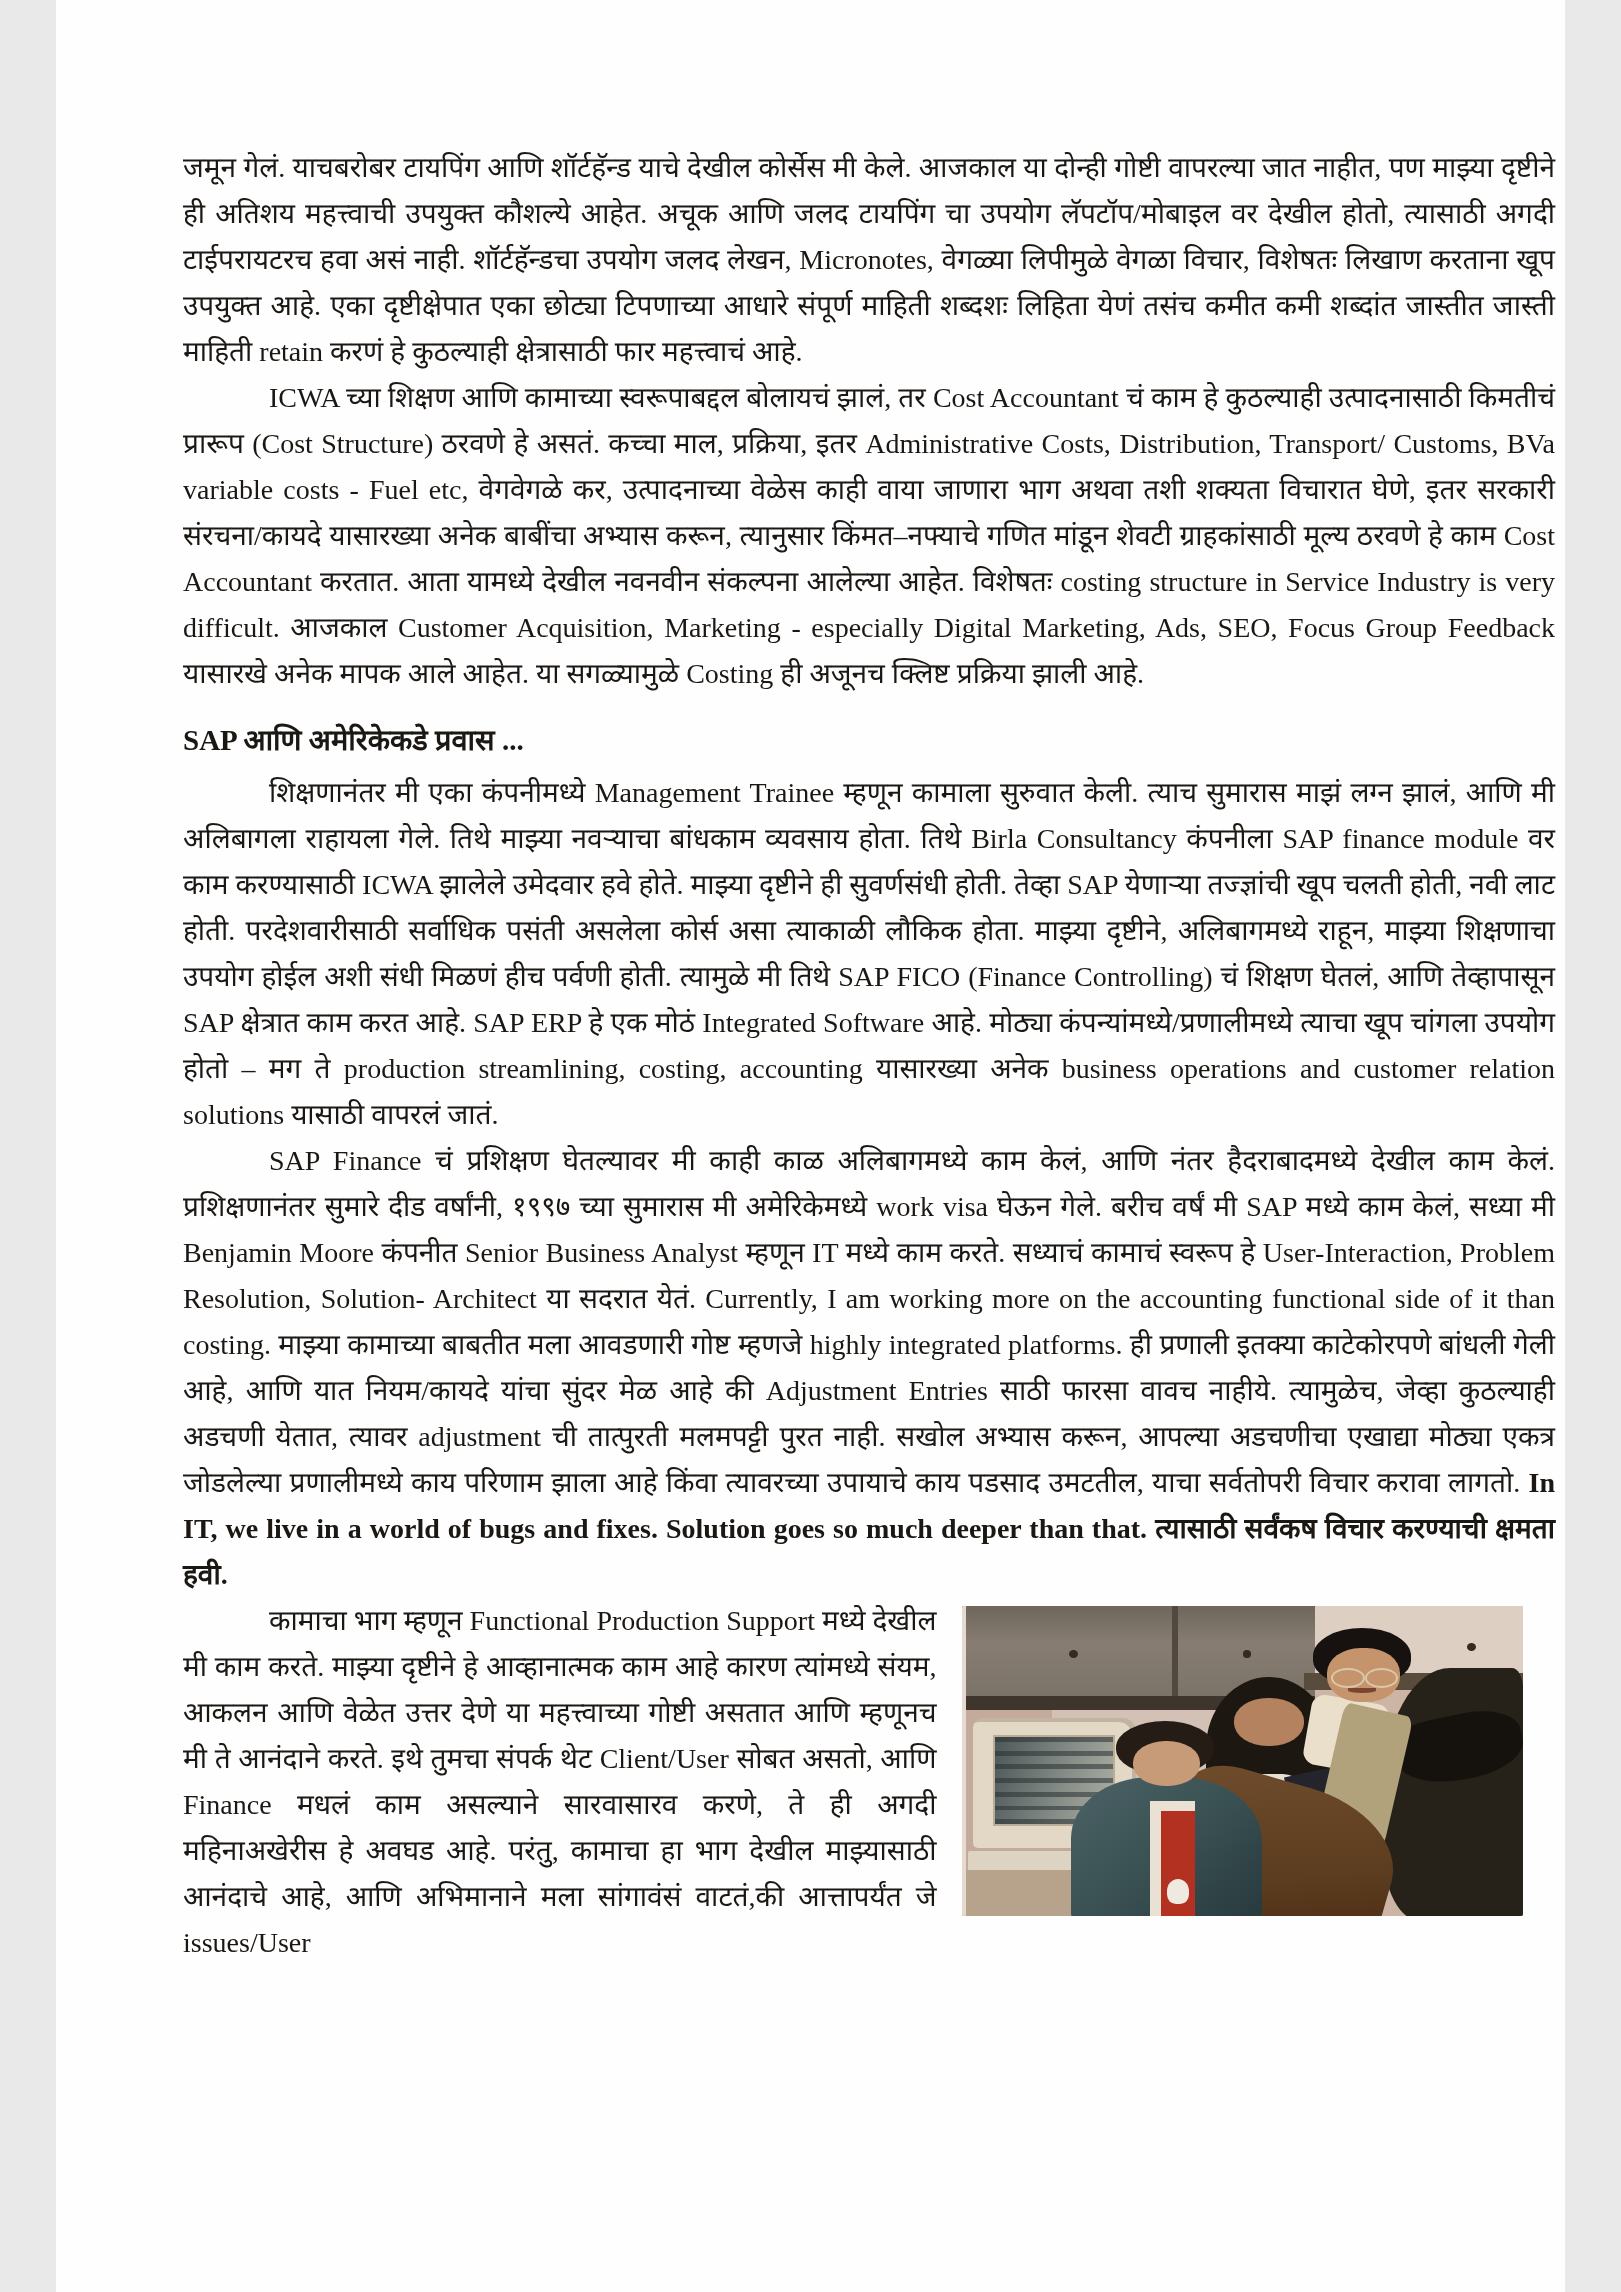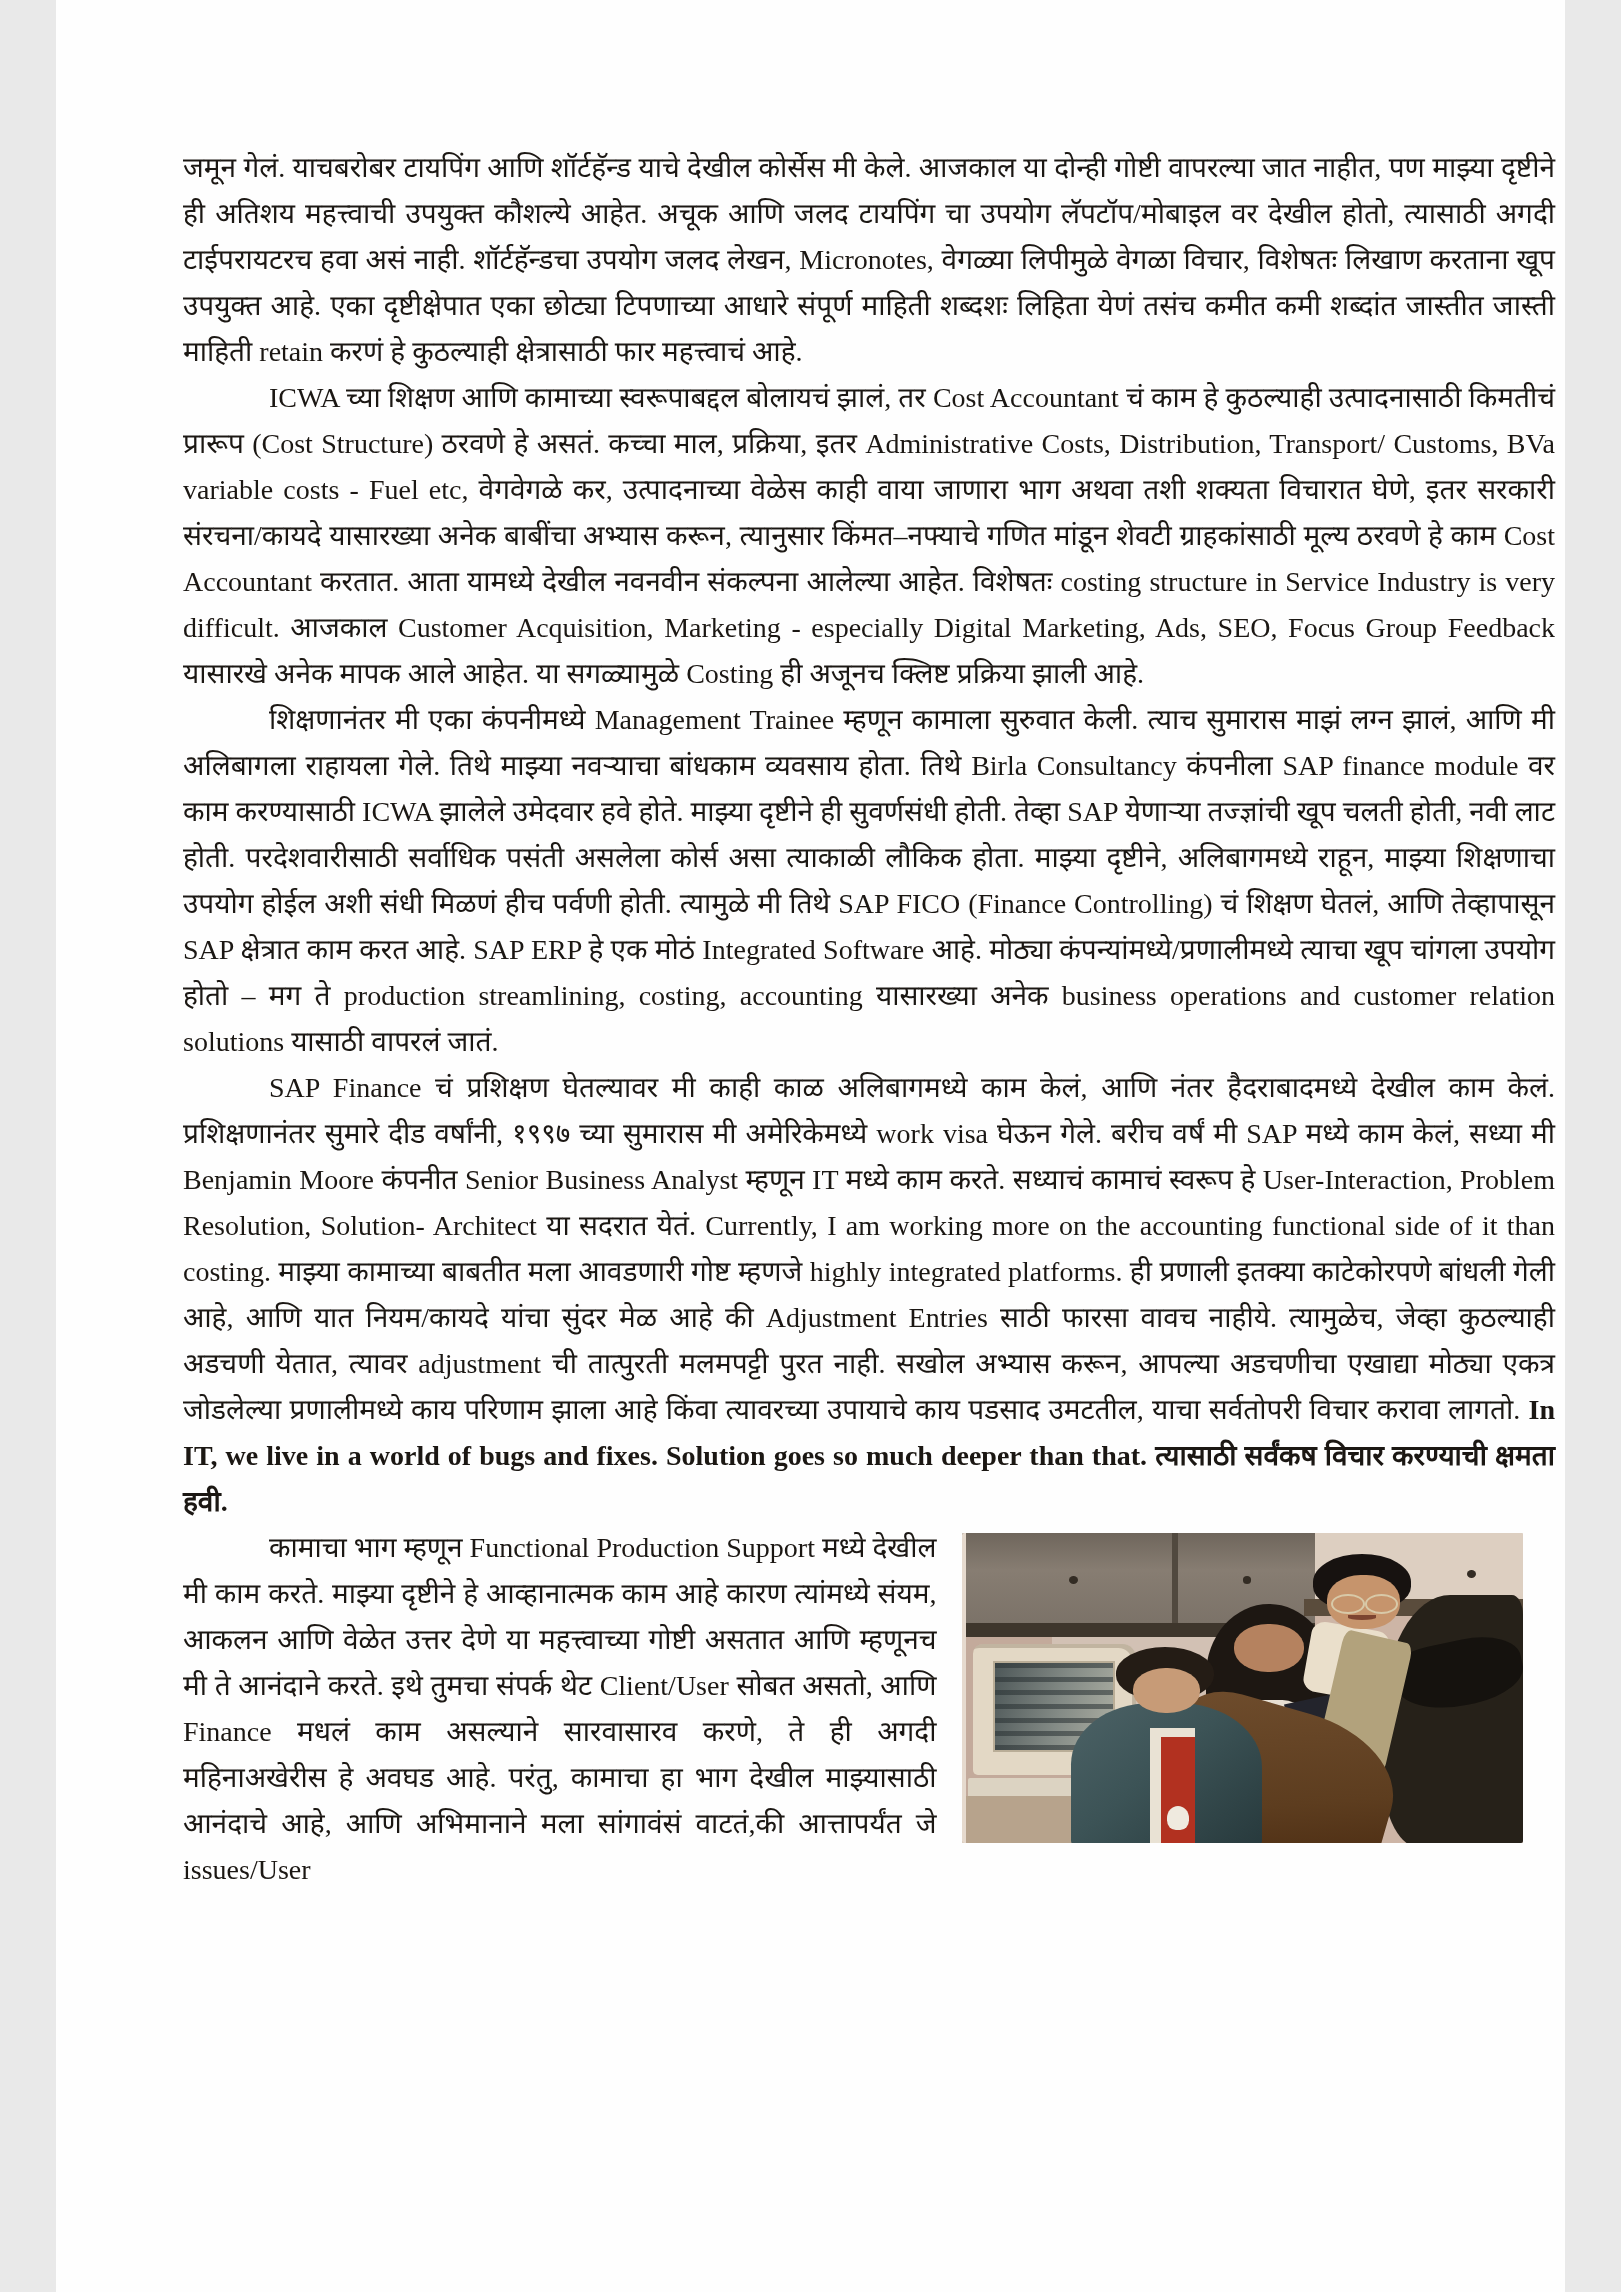--- a/index.html
+++ b/index.html
@@ -88,20 +88,21 @@
 </head>
 <body>
 
 <div class="page">
   <div class="content">
 
     <p class="para">जमून गेलं. याचबरोबर टायपिंग आणि शॉर्टहॅन्ड याचे देखील कोर्सेस मी केले. आजकाल या दोन्ही गोष्टी वापरल्या जात नाहीत, पण माझ्या दृष्टीने ही अतिशय महत्त्वाची उपयुक्त कौशल्ये आहेत. अचूक आणि जलद टायपिंग चा उपयोग लॅपटॉप/मोबाइल वर देखील होतो, त्यासाठी अगदी टाईपरायटरच हवा असं नाही. शॉर्टहॅन्डचा उपयोग जलद लेखन, Micronotes, वेगळ्या लिपीमुळे वेगळा विचार, विशेषतः लिखाण करताना खूप उपयुक्त आहे. एका दृष्टीक्षेपात एका छोट्या टिपणाच्या आधारे संपूर्ण माहिती शब्दशः लिहिता येणं तसंच कमीत कमी शब्दांत जास्तीत जास्ती माहिती retain करणं हे कुठल्याही क्षेत्रासाठी फार महत्त्वाचं आहे.</p>
 
     <p class="para indent">ICWA च्या शिक्षण आणि कामाच्या स्वरूपाबद्दल बोलायचं झालं, तर Cost Accountant चं काम हे कुठल्याही उत्पादनासाठी किमतीचं प्रारूप (Cost Structure) ठरवणे हे असतं. कच्चा माल, प्रक्रिया, इतर Administrative Costs, Distribution, Transport/ Customs, BVa variable costs - Fuel etc, वेगवेगळे कर, उत्पादनाच्या वेळेस काही वाया जाणारा भाग अथवा तशी शक्यता विचारात घेणे, इतर सरकारी संरचना/कायदे यासारख्या अनेक बाबींचा अभ्यास करून, त्यानुसार किंमत–नफ्याचे गणित मांडून शेवटी ग्राहकांसाठी मूल्य ठरवणे हे काम Cost Accountant करतात. आता यामध्ये देखील नवनवीन संकल्पना आलेल्या आहेत. विशेषतः costing structure in Service Industry is very difficult. आजकाल Customer Acquisition, Marketing - especially Digital Marketing, Ads, SEO, Focus Group Feedback यासारखे अनेक मापक आले आहेत. या सगळ्यामुळे Costing ही अजूनच क्लिष्ट प्रक्रिया झाली आहे.</p>
 
+    <h2 class="heading">SAP आणि अमेरिकेकडे प्रवास ...</h2>
 
     <p class="para indent">शिक्षणानंतर मी एका कंपनीमध्ये Management Trainee म्हणून कामाला सुरुवात केली. त्याच सुमारास माझं लग्न झालं, आणि मी अलिबागला राहायला गेले. तिथे माझ्या नवऱ्याचा बांधकाम व्यवसाय होता. तिथे Birla Consultancy कंपनीला SAP finance module वर काम करण्यासाठी ICWA झालेले उमेदवार हवे होते. माझ्या दृष्टीने ही सुवर्णसंधी होती. तेव्हा SAP येणाऱ्या तज्ज्ञांची खूप चलती होती, नवी लाट होती. परदेशवारीसाठी सर्वाधिक पसंती असलेला कोर्स असा त्याकाळी लौकिक होता. माझ्या दृष्टीने, अलिबागमध्ये राहून, माझ्या शिक्षणाचा उपयोग होईल अशी संधी मिळणं हीच पर्वणी होती. त्यामुळे मी तिथे SAP FICO (Finance Controlling) चं शिक्षण घेतलं, आणि तेव्हापासून SAP क्षेत्रात काम करत आहे. SAP ERP हे एक मोठं Integrated Software आहे. मोठ्या कंपन्यांमध्ये/प्रणालीमध्ये त्याचा खूप चांगला उपयोग होतो – मग ते production streamlining, costing, accounting यासारख्या अनेक business operations and customer relation solutions यासाठी वापरलं जातं.</p>
 
     <p class="para indent">
       <span>SAP Finance चं प्रशिक्षण घेतल्यावर मी काही काळ अलिबागमध्ये काम केलं, आणि नंतर हैदराबादमध्ये देखील काम केलं. प्रशिक्षणानंतर सुमारे दीड वर्षांनी, १९९७ च्या सुमारास मी अमेरिकेमध्ये work visa घेऊन गेले. बरीच वर्षं मी SAP मध्ये काम केलं, सध्या मी Benjamin Moore कंपनीत Senior Business Analyst म्हणून IT मध्ये काम करते. सध्याचं कामाचं स्वरूप हे User-Interaction, Problem Resolution, Solution- Architect या सदरात येतं. Currently, I am working more on the accounting functional side of it than costing. माझ्या कामाच्या बाबतीत मला आवडणारी गोष्ट म्हणजे highly integrated platforms. ही प्रणाली इतक्या काटेकोरपणे बांधली गेली आहे, आणि यात नियम/कायदे यांचा सुंदर मेळ आहे की Adjustment Entries साठी फारसा वावच नाहीये. त्यामुळेच, जेव्हा कुठल्याही अडचणी येतात, त्यावर adjustment ची तात्पुरती मलमपट्टी पुरत नाही. सखोल अभ्यास करून, आपल्या अडचणीचा एखाद्या मोठ्या एकत्र जोडलेल्या प्रणालीमध्ये काय परिणाम झाला आहे किंवा त्यावरच्या उपायाचे काय पडसाद उमटतील, याचा सर्वतोपरी विचार करावा लागतो. </span><strong>In IT, we live in a world of bugs and fixes. Solution goes so much deeper than that. त्यासाठी सर्वंकष विचार करण्याची क्षमता हवी.</strong>
     </p>
 
     <section class="support-section">
       <div class="photo-float">
         <div class="photo">

